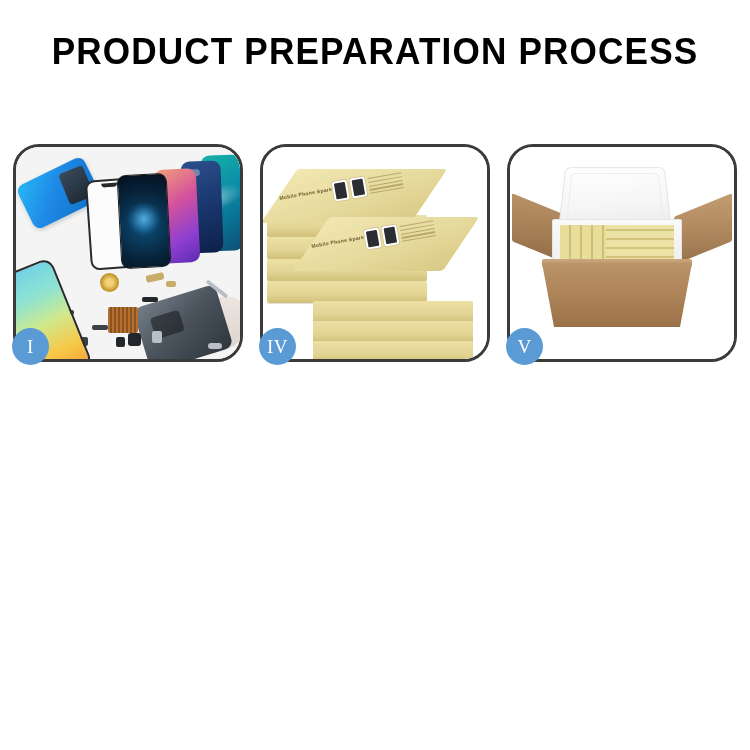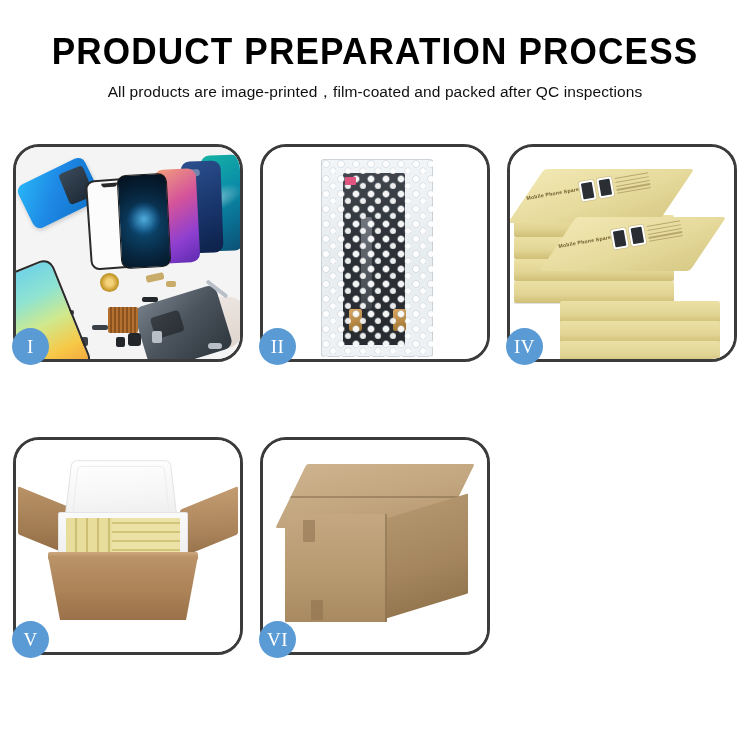--- a/index.html
+++ b/index.html
@@ -311,21 +311,20 @@
     background:rgba(120,96,66,.5);
   }
 </style>
 </head>
 <body>
 
 <div class="page">
 
   <div class="header">
     <div class="title">PRODUCT PREPARATION PROCESS</div>
-    <div class="subtitle">All products are image-printed，film-coated and packed after QC inspections</div>
   </div>
 
   <div class="grid">
 
     <div class="panel">
       <div class="panel-inner p1">
         <div class="ph-blue phone"></div>
         <div class="ph-teal phone"></div>
         <div class="ph-navy phone"></div>
         <div class="ph-purple phone"></div>
@@ -347,32 +346,20 @@
         <div class="part silver" style="left:30px;top:186px;width:12px;height:16px;border-radius:2px;"></div>
         <div class="part silver" style="left:136px;top:184px;width:10px;height:12px;"></div>
         <div class="part" style="left:76px;top:178px;width:16px;height:5px;"></div>
         <div class="part" style="left:64px;top:190px;width:8px;height:9px;"></div>
         <div class="part silver" style="right:18px;top:196px;width:14px;height:6px;border-radius:3px;"></div>
         <div class="part silver" style="right:10px;top:140px;width:26px;height:4px;transform:rotate(38deg);"></div>
       </div>
       <div class="badge">I</div>
     </div>
 
-    <div class="panel">
-      <div class="panel-inner p2">
-        <div class="bubblebag">
-          <div class="lcd"></div>
-          <div class="pinklabel"></div>
-          <div class="flexgold" style="left:28px;top:150px;"></div>
-          <div class="flexgold" style="left:72px;top:150px;"></div>
-          <div class="bubbles"></div>
-        </div>
-      </div>
-      <div class="badge">II</div>
-    </div>
 
 
     <div class="panel">
       <div class="panel-inner p4">
         <div class="stack">
 
           <div class="sbox" style="left:2px;top:54px;"></div>
           <div class="sbox" style="left:2px;top:76px;"></div>
           <div class="sbox" style="left:2px;top:98px;"></div>
           <div class="sbox" style="left:2px;top:120px;"></div>
@@ -420,26 +407,15 @@
         <div class="flap-r"></div>
         <div class="foam-lid"></div>
         <div class="foam-body"></div>
         <div class="yellow-rows"></div>
         <div class="carton-rim"></div>
         <div class="carton-front"></div>
       </div>
       <div class="badge">V</div>
     </div>
 
-    <div class="panel">
-      <div class="panel-inner p6">
-        <div class="c6-top"></div>
-        <div class="c6-side"></div>
-        <div class="c6-front"></div>
-        <div class="c6-seam"></div>
-        <div class="c6-tape" style="left:40px;top:80px;width:12px;height:22px;"></div>
-        <div class="c6-tape" style="left:48px;top:160px;width:12px;height:20px;"></div>
-      </div>
-      <div class="badge">VI</div>
-    </div>
 
   </div>
 </div>
 
 </body></html>

